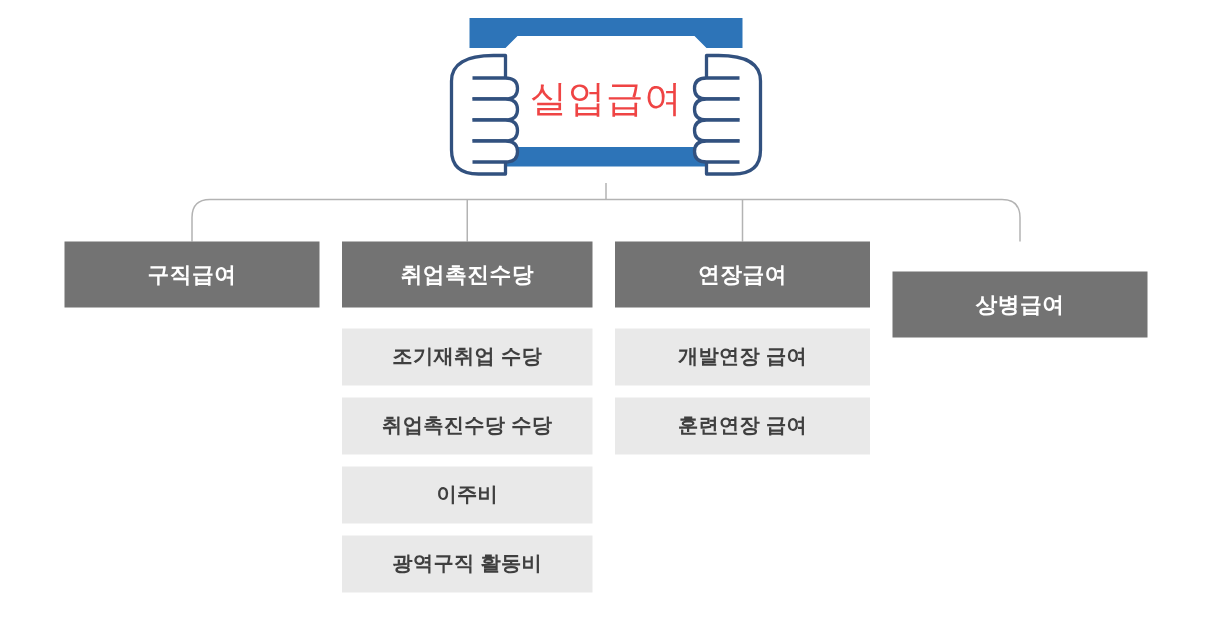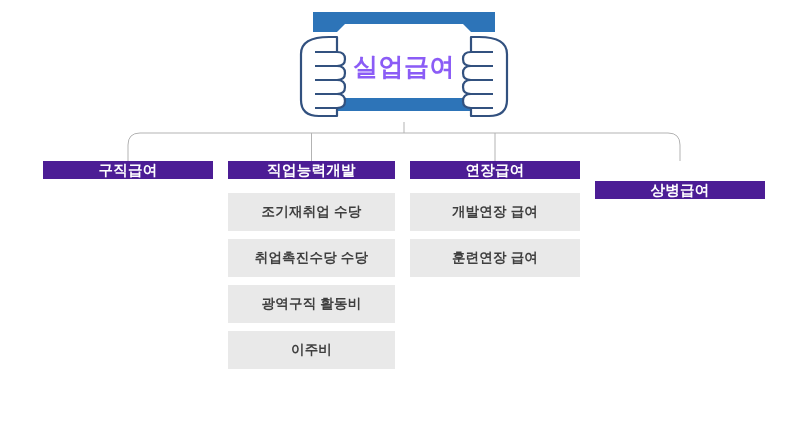--- a/index.html
+++ b/index.html
@@ -47,39 +47,39 @@
   #root-title {
     position: absolute;
     left: 293px;
     top: 6px;
     width: 222px;
     height: 116px;
     display: flex;
     align-items: center;
     justify-content: center;
     font-size: 25px;
-    font-weight: 700;
-    color: #8b5cf6;
+    font-weight: 400;
+    color: #ef4444;
     letter-spacing: 0.5px;
     line-height: 1;
     padding-top: 4px;
     box-sizing: border-box;
   }
 
   
   .category-col {
     position: absolute;
     top: 161px;
   }
   .cat-head {
-    background: #4c1d95;
+    background: #737373;
     color: #ffffff;
     font-size: 14.5px;
     font-weight: 700;
-    height: 18px;
+    height: 44px;
     display: flex;
     align-items: center;
     justify-content: center;
     letter-spacing: 0.3px;
     box-sizing: border-box;
   }
   .sub-list {
     margin-top: 14px;
     display: flex;
     flex-direction: column;
@@ -139,26 +139,26 @@
       </g>
     </svg>
   </div>
   <div id="root-title">실업급여</div>
 
   <div id="columns-host">
       <div class="category-col" style="left: 43px; width: 170px;">
         <div class="cat-head">구직급여</div>
       </div>
       <div class="category-col" style="left: 228px; width: 167px;">
-        <div class="cat-head">직업능력개발</div>
+        <div class="cat-head">취업촉진수당</div>
         <div class="sub-list">
           <div class="sub-item">조기재취업 수당</div>
           <div class="sub-item">취업촉진수당 수당</div>
+          <div class="sub-item">이주비</div>
           <div class="sub-item">광역구직 활동비</div>
-          <div class="sub-item">이주비</div>
         </div>
       </div>
       <div class="category-col" style="left: 410px; width: 170px;">
         <div class="cat-head">연장급여</div>
         <div class="sub-list">
           <div class="sub-item">개발연장 급여</div>
           <div class="sub-item">훈련연장 급여</div>
         </div>
       </div>
       <div class="category-col" style="left: 595px; width: 170px; margin-top: 20px;">

